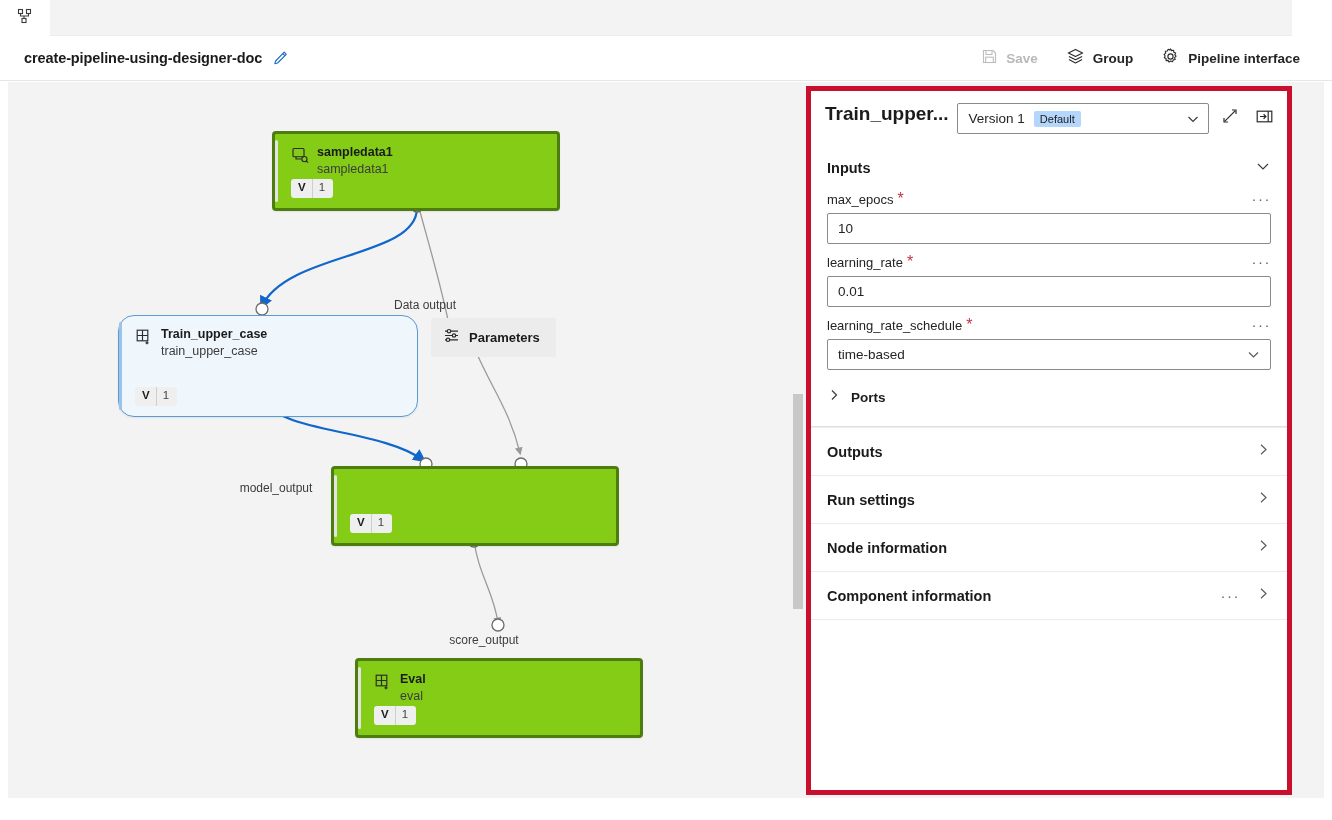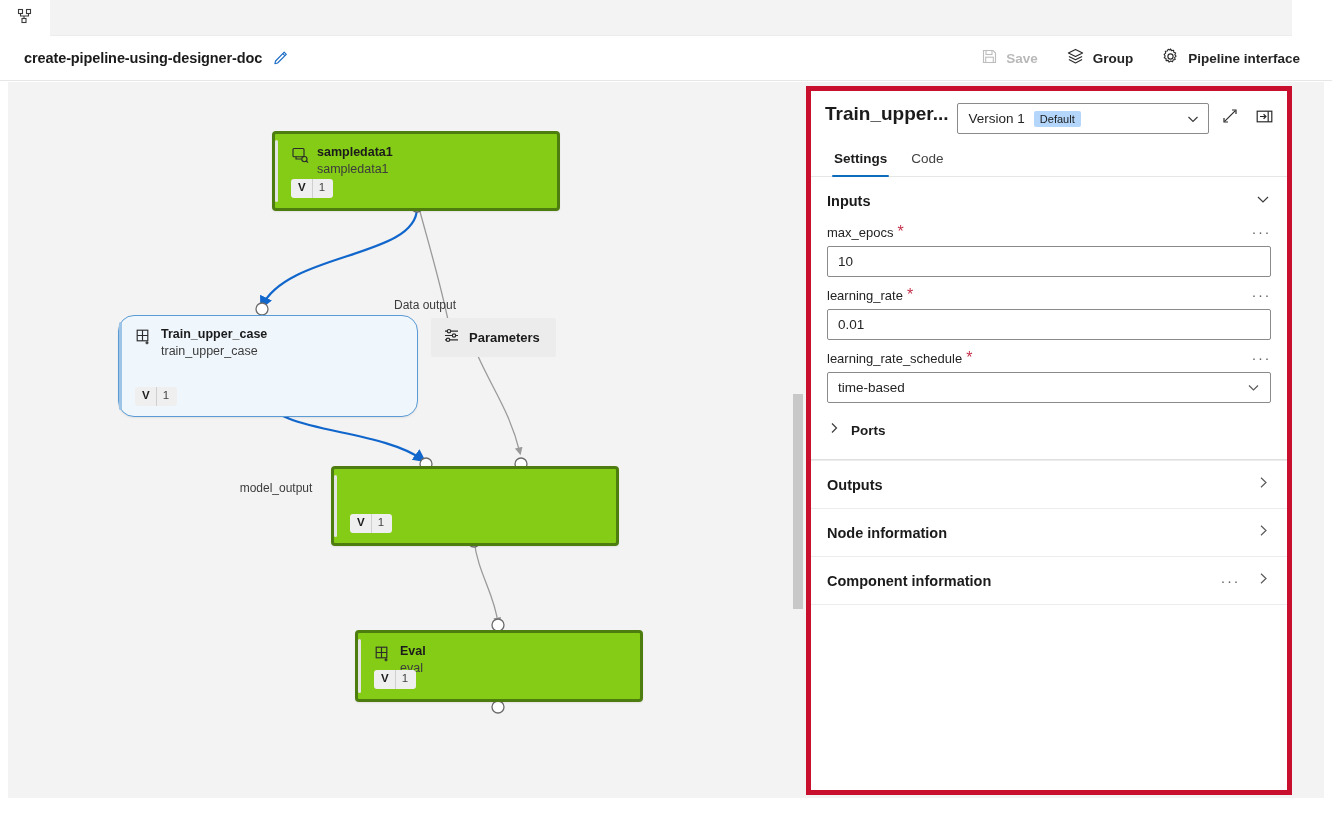--- a/index.html
+++ b/index.html
@@ -336,21 +336,21 @@
 
     <div class="node" style="left:323px; top:384px; width:288px; height:80px;">
       <div class="accent-bar"></div>
       <div class="vchip">
         <span class="v">V</span>
         <span class="sep"></span>
         <span class="n">1</span>
       </div>
     </div>
 
-    <div class="node" style="left:347px; top:548px; width:288px; height:72px;">
+    <div class="node" style="left:347px; top:576px; width:288px; height:80px;">
       <div class="accent-bar"></div>
       <div class="node-head">
         <span class="node-icon">
           <svg width="18" height="18" viewBox="0 0 18 18">
             <rect x="2.2" y="2.2" width="10.6" height="10.6" fill="none" stroke="#2b2b2b" stroke-width="1.15"></rect>
             <path d="M7.5 2.2 V12.8 M2.2 7.5 H12.8" stroke="#2b2b2b" stroke-width="1.15"></path>
             <path d="M12 13.3 V16.3 M10.5 14.8 H13.5" stroke="#2b2b2b" stroke-width="1.3"></path>
           </svg>
         </span>
         <div>
@@ -394,24 +394,20 @@
       </div>
       <div class="rp-icon-btn">
         <svg width="19" height="19" viewBox="0 0 19 19">
           <rect x="2.2" y="4.2" width="14.6" height="10.6" fill="none" stroke="#2b2b2b" stroke-width="1.2"></rect>
           <path d="M13.2 4.2 V14.8" stroke="#2b2b2b" stroke-width="1.2"></path>
           <path d="M5 9.5 H10.8 M8.6 7.3 L10.9 9.5 L8.6 11.7" fill="none" stroke="#2b2b2b" stroke-width="1.2"></path>
         </svg>
       </div>
     </div>
 
-    <div class="rp-tabs">
-      <div class="rp-tab active">Settings</div>
-      <div class="rp-tab">Code</div>
-    </div>
 
     <div class="rp-body">
 
       <div class="section-hdr">
         <span class="section-title">Inputs</span>
         <span class="right-ic">
           <span>
             <svg width="16" height="16" viewBox="0 0 16 16">
               <path d="M3 6 L8 11 L13 6" fill="none" stroke="#3b3b3b" stroke-width="1.2"></path>
             </svg>
@@ -468,20 +464,30 @@
         <span class="section-title">Outputs</span>
         <span class="right-ic">
           <span>
             <svg width="15" height="15" viewBox="0 0 15 15">
                 <path d="M5 2.8 L10 7.5 L5 12.2" fill="none" stroke="#5b5b5b" stroke-width="1.2"></path>
               </svg>
           </span>
         </span>
       </div>
 
+      <div class="collapsed-row">
+        <span class="section-title">Run settings</span>
+        <span class="right-ic">
+          <span>
+            <svg width="15" height="15" viewBox="0 0 15 15">
+                <path d="M5 2.8 L10 7.5 L5 12.2" fill="none" stroke="#5b5b5b" stroke-width="1.2"></path>
+              </svg>
+          </span>
+        </span>
+      </div>
 
       <div class="collapsed-row">
         <span class="section-title">Node information</span>
         <span class="right-ic">
           <span>
             <svg width="15" height="15" viewBox="0 0 15 15">
                 <path d="M5 2.8 L10 7.5 L5 12.2" fill="none" stroke="#5b5b5b" stroke-width="1.2"></path>
               </svg>
           </span>
         </span>

